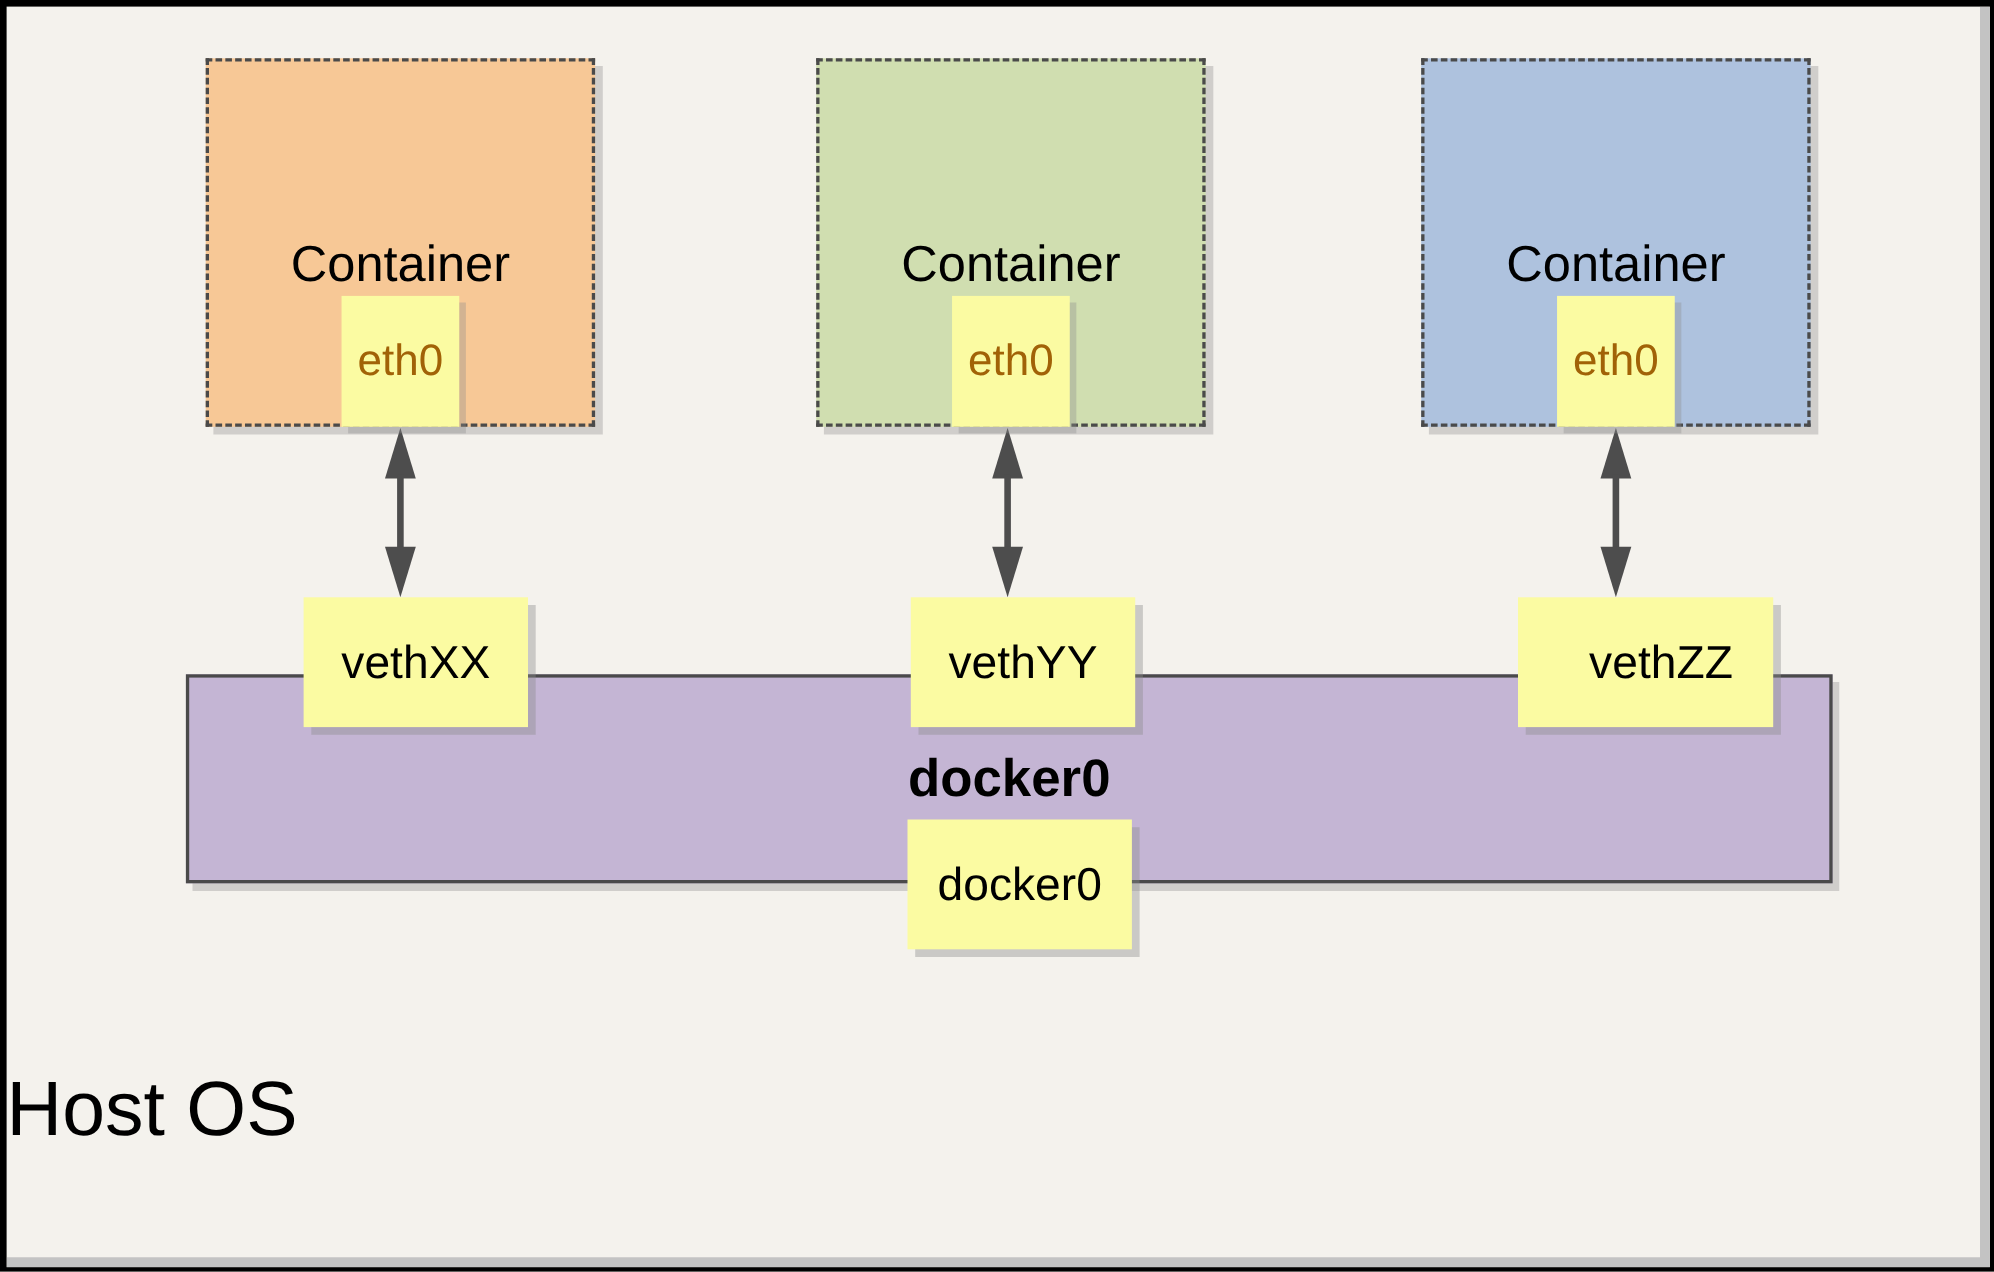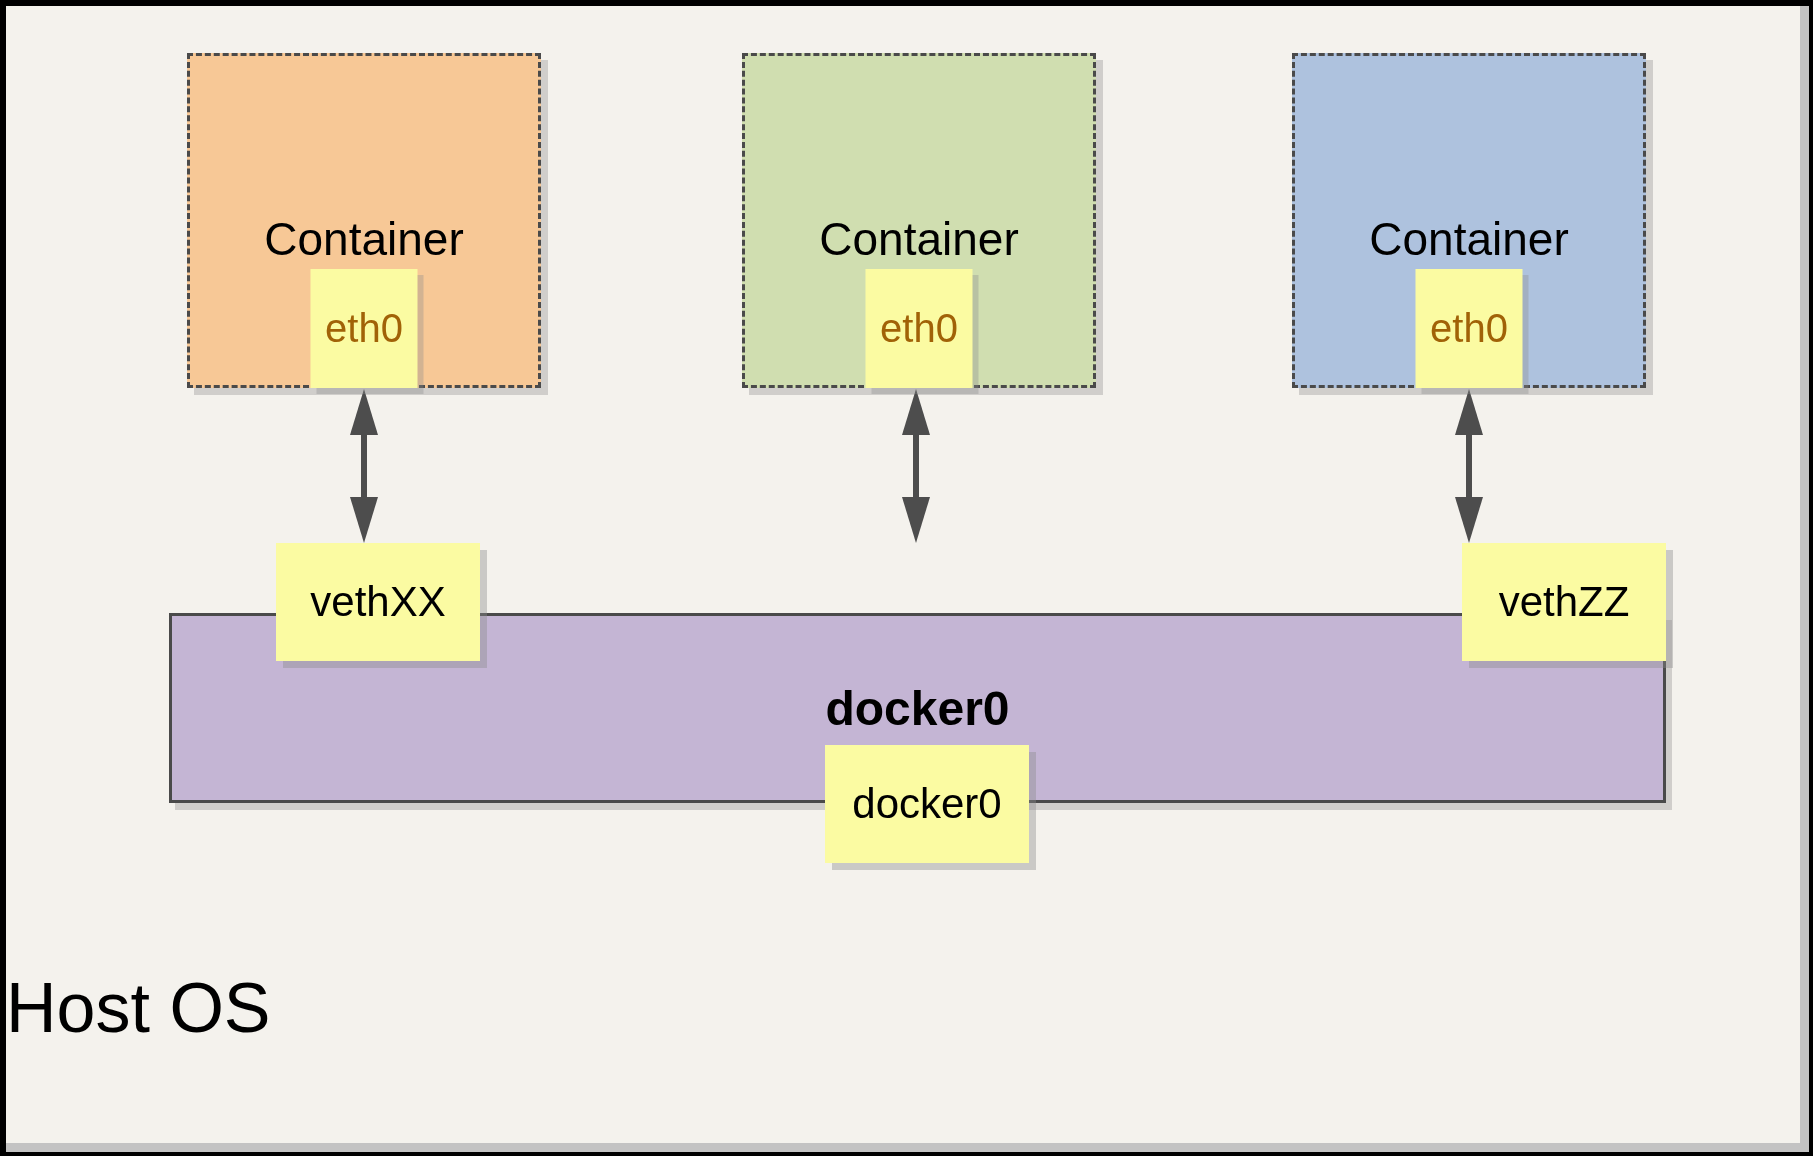--- a/index.html
+++ b/index.html
@@ -124,21 +124,22 @@
     </div>
     <div class="arrow" style="left:1445px;">
       <svg viewBox="0 0 36 154" xmlns="http://www.w3.org/2000/svg">
         <polygon class="arrow-fill" points="18,0 32,46 4,46"></polygon>
         <rect class="arrow-fill" x="15" y="42" width="6" height="70"></rect>
         <polygon class="arrow-fill" points="18,154 32,108 4,108"></polygon>
       </svg>
     </div>
 
     <div class="note-box veth" style="left:270px;">vethXX</div>
-    <div class="note-box veth" style="left:1456px;">vethZZ</div>
+    <div class="note-box veth" style="left:822px;">vethYY</div>
+    <div class="note-box veth" style="left:1374px;padding-left:28px;">vethZZ</div>
 
     <div class="bridge-bar" style="background-color: rgb(196, 181, 212);">
       <div class="bridge-label">docker0</div>
     </div>
 
     <div class="note-box bridge-if-box">docker0</div>
 
 
     <div class="host-os-label">Host OS</div>
 

